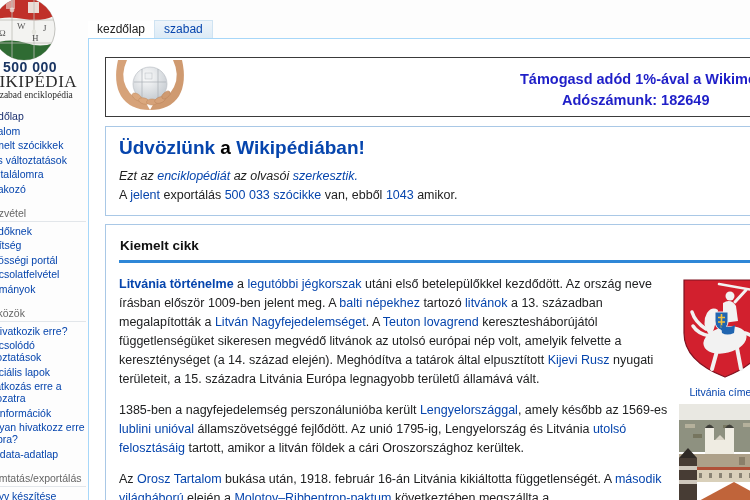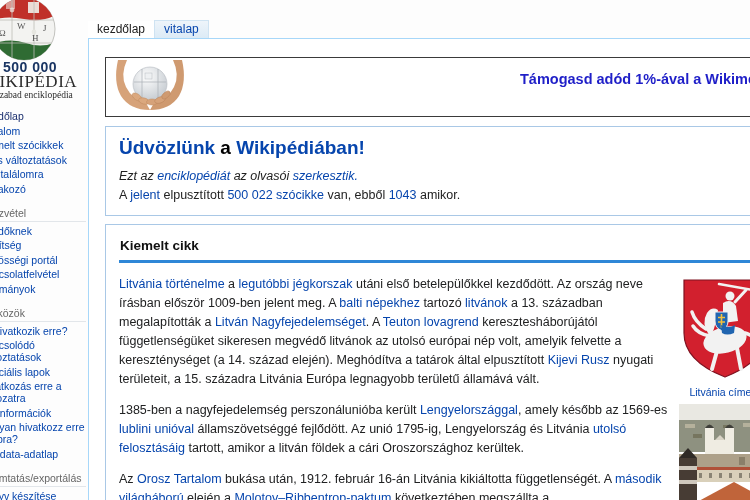--- a/index.html
+++ b/index.html
@@ -54,21 +54,21 @@
 
   .featured{padding:10px 13px;height:352px;overflow:hidden;}
   .featured h3{margin:3px 0 7px 1px;font-size:13.5px;font-weight:bold;color:#111;}
   .rule{height:3px;background:#2f87d7;margin:0 0 12px 0;}
   .featured p{margin:0 0 12px 0;font-size:12.5px;line-height:19px;color:#202122;}
   .float-imgs{float:right;width:92px;margin:2px 0 4px 10px;text-align:center;}
   .coat-caption{font-size:10.5px;color:#0645ad;margin:2px 0 6px 0;cursor:pointer;}
 
   .sg-p{color:inherit;}
   .sg-a{color:#0645ad;cursor:pointer;text-align:right;}
-  .sg-ab{color:#0645ad;font-weight:normal;cursor:pointer;}
+  .sg-ab{color:#0645ad;font-weight:bold;cursor:pointer;}
   .heading-seg .sg-a{color:#0645ad;}
 </style>
 </head>
 <body>
 
 <div class="viewport">
 <div class="shift">
 
   <div class="sidebar">
     <div class="logo">
@@ -130,21 +130,21 @@
       <div class="nav-section">
         <div class="nav-header">Nyomtatás/exportálás</div>
         <div class="nav-item">Könyv készítése</div>
 
       </div>
     </div>
   </div>
 
   <div class="tabs">
     <div class="tab active">kezdőlap</div>
-    <div class="tab inactive">vitalap</div>
+    <div class="tab inactive">szabad</div>
   </div>
 
   <div class="content">
 
     <div class="banner">
       <svg class="hands" width="74" height="54" viewBox="0 0 74 54">
         <defs>
           <radialGradient id="gg" cx="40%" cy="30%" r="75%">
             <stop offset="0%" stop-color="#fdfdfd"></stop>
                 <stop offset="100%" stop-color="#c3c9cf"></stop>
@@ -155,26 +155,27 @@
         <circle cx="37" cy="24" r="17" fill="url(#gg)" stroke="#b3b9bf" stroke-width="0.6"></circle>
         <path d="M29 9 V39 M45 9 V39 M21 22 H53" stroke="#aab0b6" stroke-width="0.7" fill="none"></path>
         <rect x="32" y="13" width="7" height="6" fill="#eef0f2" stroke="#aab0b6" stroke-width="0.4"></rect>
         <ellipse cx="24" cy="37" rx="5.5" ry="3" fill="#dba87e" stroke="#c08a5f" stroke-width="0.5" transform="rotate(35 24 37)"></ellipse>
         <ellipse cx="31" cy="41" rx="5.5" ry="3" fill="#dba87e" stroke="#c08a5f" stroke-width="0.5" transform="rotate(15 31 41)"></ellipse>
         <ellipse cx="39" cy="42" rx="5.5" ry="3" fill="#d6a279" stroke="#c08a5f" stroke-width="0.5"></ellipse>
         <ellipse cx="47" cy="40" rx="5.5" ry="3" fill="#d6a279" stroke="#b9835a" stroke-width="0.5" transform="rotate(-20 47 40)"></ellipse>
         <ellipse cx="53" cy="35" rx="5" ry="2.8" fill="#cf9a70" stroke="#b9835a" stroke-width="0.5" transform="rotate(-40 53 35)"></ellipse>
       </svg>
       <div class="banner-line1">Támogasd adód 1%-ával a Wikimé</div>
+      <div class="banner-line2">Adószámunk: 182649</div>
     </div>
 
     <div class="box welcome">
       <h2 class="heading-seg"><span class="sg-a">Üdvözlünk</span><span class="sg-p"> a </span><span class="sg-a">Wikipédiában!</span></h2>
       <div class="w-line italic"><span class="sg-p">Ezt az </span><span class="sg-a">enciklopédiát</span><span class="sg-p"> az olvasói </span><span class="sg-a">szerkesztik.</span></div>
-      <div class="w-line"><span class="sg-p">A </span><span class="sg-a">jelent</span><span class="sg-p"> elpusztított </span><span class="sg-a">500 022 szócikke</span><span class="sg-p"> van, ebből </span><span class="sg-a">1043</span><span class="sg-p"> amikor.</span></div>
+      <div class="w-line"><span class="sg-p">A </span><span class="sg-a">jelent</span><span class="sg-p"> exportálás </span><span class="sg-a">500 033 szócikke</span><span class="sg-p"> van, ebből </span><span class="sg-a">1043</span><span class="sg-p"> amikor.</span></div>
     </div>
 
     <div class="box featured">
       <h3>Kiemelt cikk</h3>
       <div class="rule"></div>
 
       <div class="float-imgs">
         <svg width="92" height="103" viewBox="0 0 92 103" style="cursor:pointer;">
           <path d="M5 3 H87 V56 Q87 84 46 100 Q5 84 5 56 Z" fill="#d2202e" stroke="#7e1220" stroke-width="1.2"></path>
           <ellipse cx="46" cy="63" rx="22" ry="13" fill="#f2f2f2" transform="rotate(-14 46 63)"></ellipse>
@@ -232,18 +233,18 @@
           <rect x="46" y="116" width="5" height="10" fill="#5e281a"></rect>
               <rect x="62" y="110" width="6" height="12" fill="#5e281a"></rect>
           <rect x="58" y="128" width="34" height="9" fill="#d8cfc0"></rect>
           <rect x="18" y="140" width="74" height="10" fill="#7c3522"></rect>
           <ellipse cx="8" cy="147" rx="13" ry="8" fill="#41552f"></ellipse>
         </svg>
       </div>
 
       <p><span class="sg-ab">Litvánia történelme</span><span class="sg-p"> a </span><span class="sg-a">legutóbbi jégkorszak</span><span class="sg-p"> utáni első betelepülőkkel kezdődött. Az ország neve írásban először 1009-ben jelent meg. A </span><span class="sg-a">balti népekhez</span><span class="sg-p"> tartozó </span><span class="sg-a">litvánok</span><span class="sg-p"> a 13. században megalapították a </span><span class="sg-a">Litván Nagyfejedelemséget</span><span class="sg-p">. A </span><span class="sg-a">Teuton lovagrend</span><span class="sg-p"> keresztesháborújától függetlenségüket sikeresen megvédő litvánok az utolsó európai nép volt, amelyik felvette a kereszténységet (a 14. század elején). Meghódítva a tatárok által elpusztított </span><span class="sg-a">Kijevi Rusz</span><span class="sg-p"> nyugati területeit, a 15. századra Litvánia Európa legnagyobb területű államává vált.</span></p>
       <p><span class="sg-p">1385-ben a nagyfejedelemség perszonálunióba került </span><span class="sg-a">Lengyelországgal</span><span class="sg-p">, amely később az 1569-es </span><span class="sg-a">lublini unióval</span><span class="sg-p"> államszövetséggé fejlődött. Az unió 1795-ig, Lengyelország és Litvánia </span><span class="sg-a">utolsó felosztásáig</span><span class="sg-p"> tartott, amikor a litván földek a cári Oroszországhoz kerültek.</span></p>
-      <p><span class="sg-p">Az </span><span class="sg-a">Orosz Tartalom</span><span class="sg-p"> bukása után, 1912. február 16-án Litvánia kikiáltotta függetlenségét. A </span><span class="sg-a">második világháború</span><span class="sg-p"> elején a </span><span class="sg-a">Molotov–Ribbentrop-paktum</span><span class="sg-p"> következtében megszállta a </span></p>
+      <p><span class="sg-p">Az </span><span class="sg-a">Orosz Tartalom</span><span class="sg-p"> bukása után, 1918. február 16-án Litvánia kikiáltotta függetlenségét. A </span><span class="sg-a">második világháború</span><span class="sg-p"> elején a </span><span class="sg-a">Molotov–Ribbentrop-paktum</span><span class="sg-p"> következtében megszállta a </span></p>
     </div>
 
   </div>
 </div>
 </div>
 
 </body></html>

